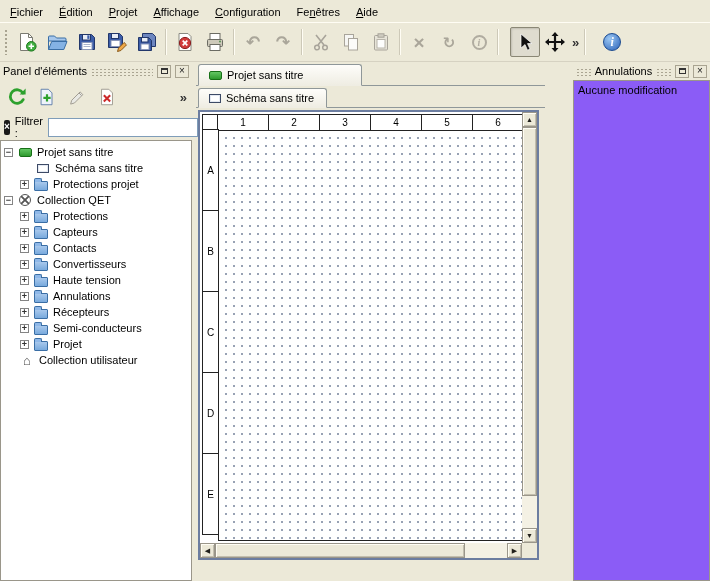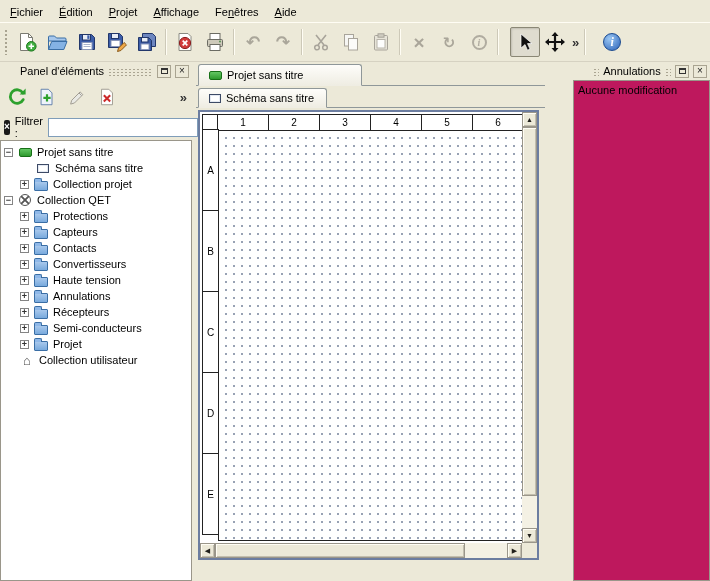--- a/index.html
+++ b/index.html
@@ -27,21 +27,21 @@
   .circle-i{width:15px;height:15px;border:2px solid #b0aca0;border-radius:50%;display:flex;
             align-items:center;justify-content:center;font:italic bold 10px "Liberation Serif",serif;color:#b0aca0;}
   .circle-i.blue{width:18px;height:18px;border:1px solid #1a4a90;color:#fff;
             background:radial-gradient(circle at 35% 30%,#9cc8f4,#2a62b8);}
   .spacer8{width:8px;flex:none;}
 
   
   .dock{position:absolute;top:62px;bottom:0;display:flex;flex-direction:column;}
   .dock-left{left:0;width:192px;}
   .dock-right{left:549px;width:161px;padding-left:24px;}
-  .dock-title{height:18px;display:flex;align-items:center;gap:4px;padding:1px 3px;flex:none;margin-left:17px;}
+  .dock-title{height:18px;display:flex;align-items:center;gap:4px;padding:1px 3px;flex:none;}
   .dock-title .t{white-space:nowrap;}
   .dots{flex:1;height:9px;background-image:radial-gradient(#aaa592 1px,transparent 1.2px);
         background-size:4px 3px;background-position:0 1px;}
   .dock-btn{width:14px;height:13px;flex:none;border:1px solid #a9a491;background:#ece9d8;
             display:flex;align-items:center;justify-content:center;font-size:10px;line-height:1;color:#222;}
   .float-glyph{width:7px;height:6px;border:1px solid #333;border-top:2px solid #333;}
   .panel-toolbar{height:34px;display:flex;align-items:center;gap:3px;padding:2px 3px;flex:none;}
   .p-btn{width:27px;height:27px;display:flex;align-items:center;justify-content:center;
          border:1px solid transparent;border-radius:2px;flex:none;}
   .filter-row{height:26px;display:flex;align-items:center;gap:5px;padding:0 4px;flex:none;}
@@ -103,41 +103,44 @@
         box-shadow:inset 1px 1px 0 #fffdf4,inset -1px -1px 0 #c2beae;
         display:flex;align-items:center;justify-content:center;font-size:7px;color:#21201b;line-height:1;}
   .sb-v .up{top:0;left:0;width:15px;height:15px;}
   .sb-v .down{bottom:0;left:0;width:15px;height:15px;}
   .sb-v .sb-thumb{left:0;top:15px;width:15px;height:calc(100% - 62px);}
   .sb-h .left{left:0;top:0;width:15px;height:15px;}
   .sb-h .right{right:0;top:0;width:15px;height:15px;}
   .sb-h .sb-thumb{top:0;left:15px;width:calc(100% - 72px);height:15px;}
 
   
-  .undo-list{flex:1;background:#be185d;border:1px solid #9a968a;padding:3px 4px;overflow:hidden;}
+  .undo-list{flex:1;background:#8b5cf6;border:1px solid #9a968a;padding:3px 4px;overflow:hidden;}
 
   svg{display:block;}
 </style>
 </head>
 <body>
 
 <div id="app">
 
   <div class="menubar">
     <div class="menu-item">
         <span><u>F</u>ichier</span>
       </div>
     <div class="menu-item">
         <span><u>É</u>dition</span>
       </div>
     <div class="menu-item">
         <span><u>P</u>rojet</span>
       </div>
     <div class="menu-item">
         <span><u>A</u>ffichage</span>
+      </div>
+    <div class="menu-item">
+        <span><u>C</u>onfiguration</span>
       </div>
     <div class="menu-item">
         <span>Fe<u>n</u>êtres</span>
       </div>
     <div class="menu-item">
         <span><u>A</u>ide</span>
       </div>
   </div>
 
   <div class="toolbar">
@@ -331,21 +334,21 @@
         <span class="ticon">
             <span class="i-monitor"></span>
           </span>
         <span>Schéma sans titre</span>
       </div>
       <div class="tree-row lvl1">
         <span class="exp">+</span>
         <span class="ticon">
             <span class="i-folder"></span>
           </span>
-        <span>Collection projet</span>
+        <span>Protections projet</span>
       </div>
       <div class="tree-row">
         <span class="exp">−</span>
         <span class="ticon">
             <span class="i-qet"></span>
           </span>
         <span>Collection QET</span>
       </div>
       <div class="tree-row lvl1">
         <span class="exp">+</span>

